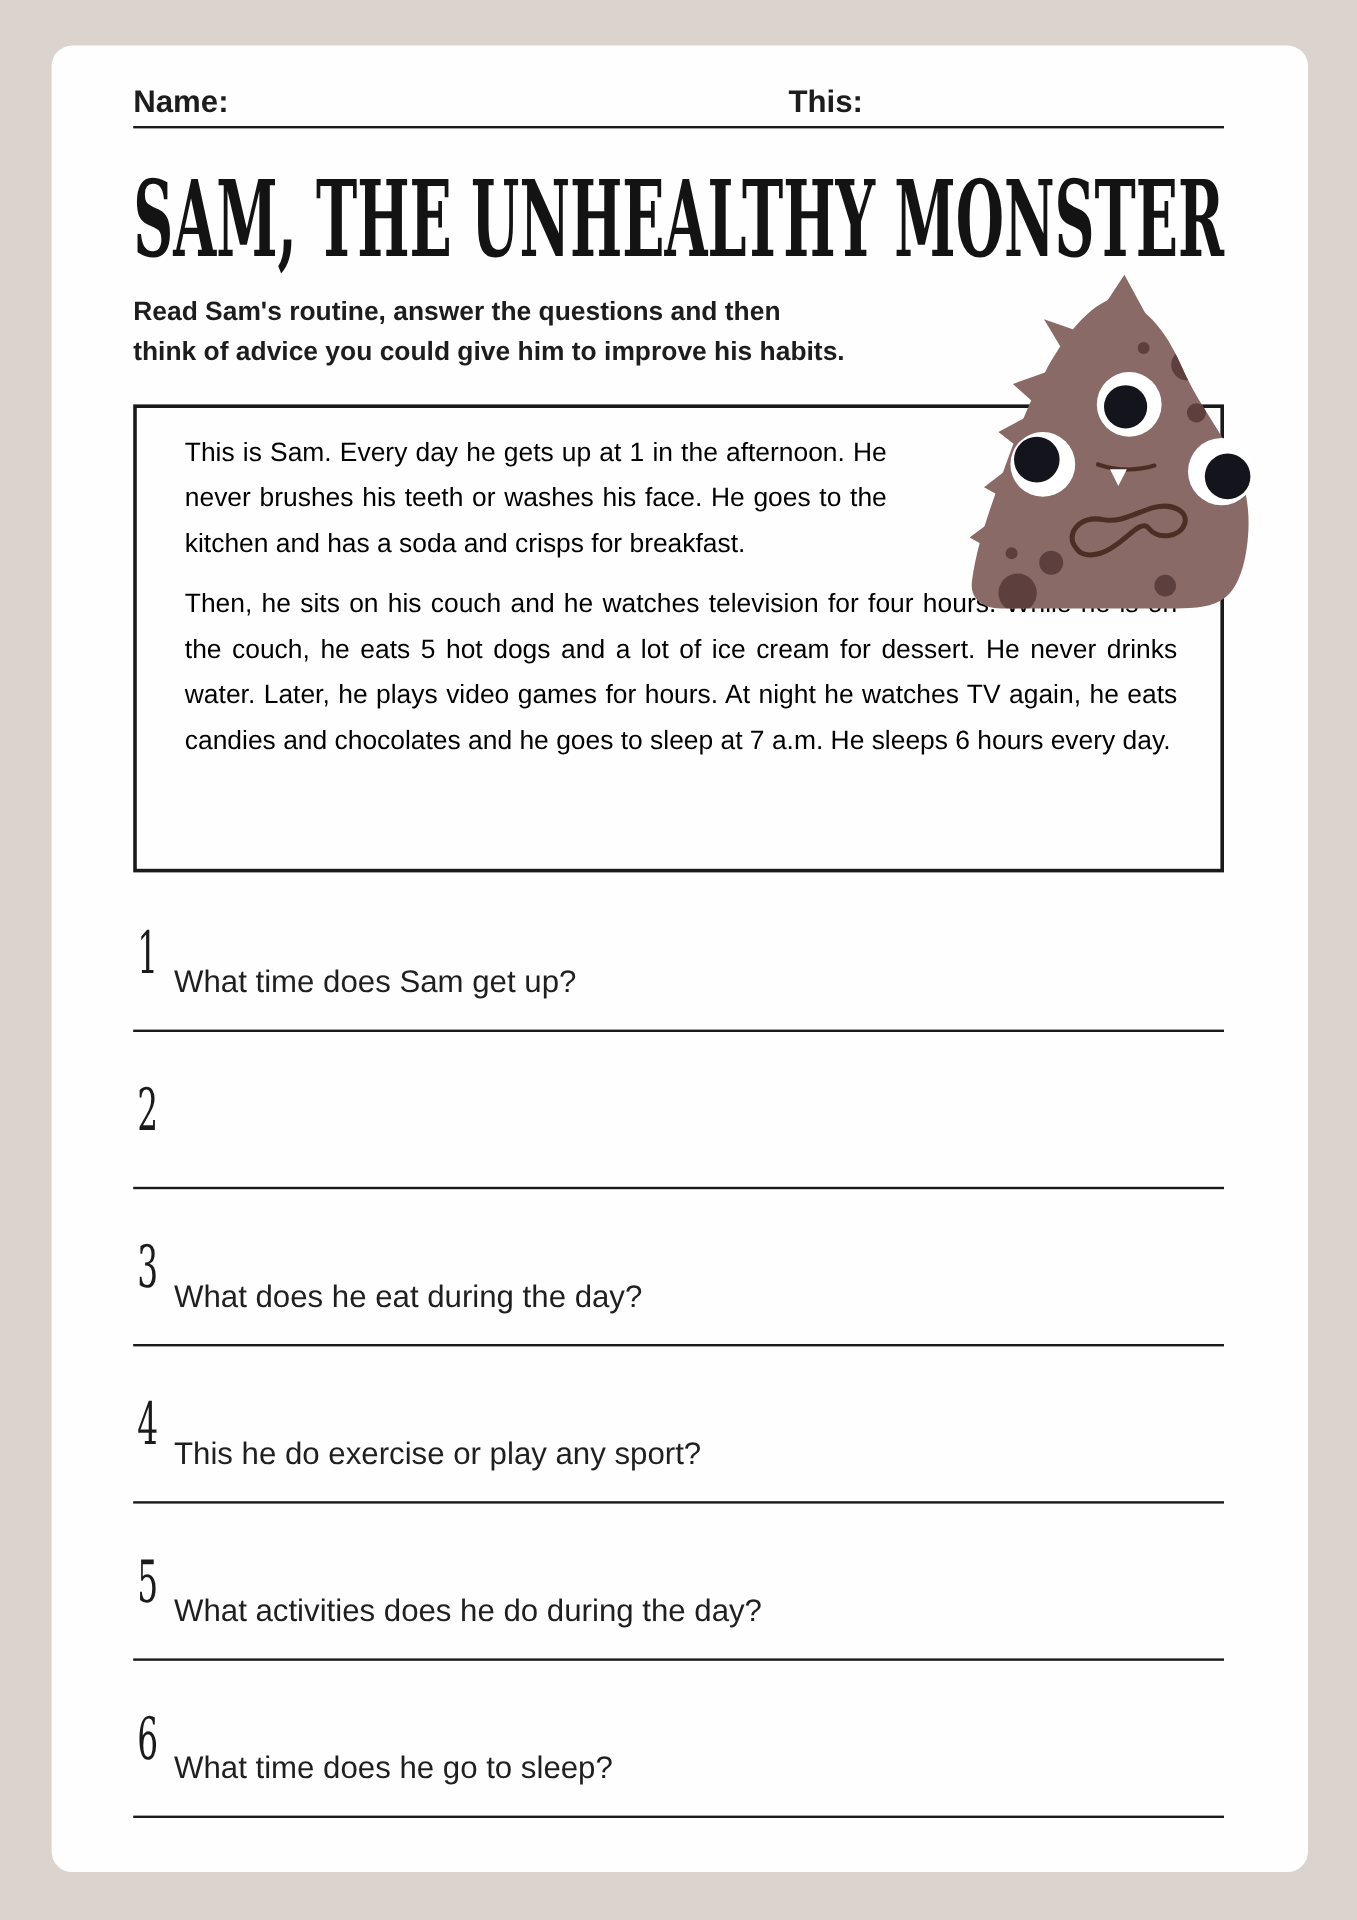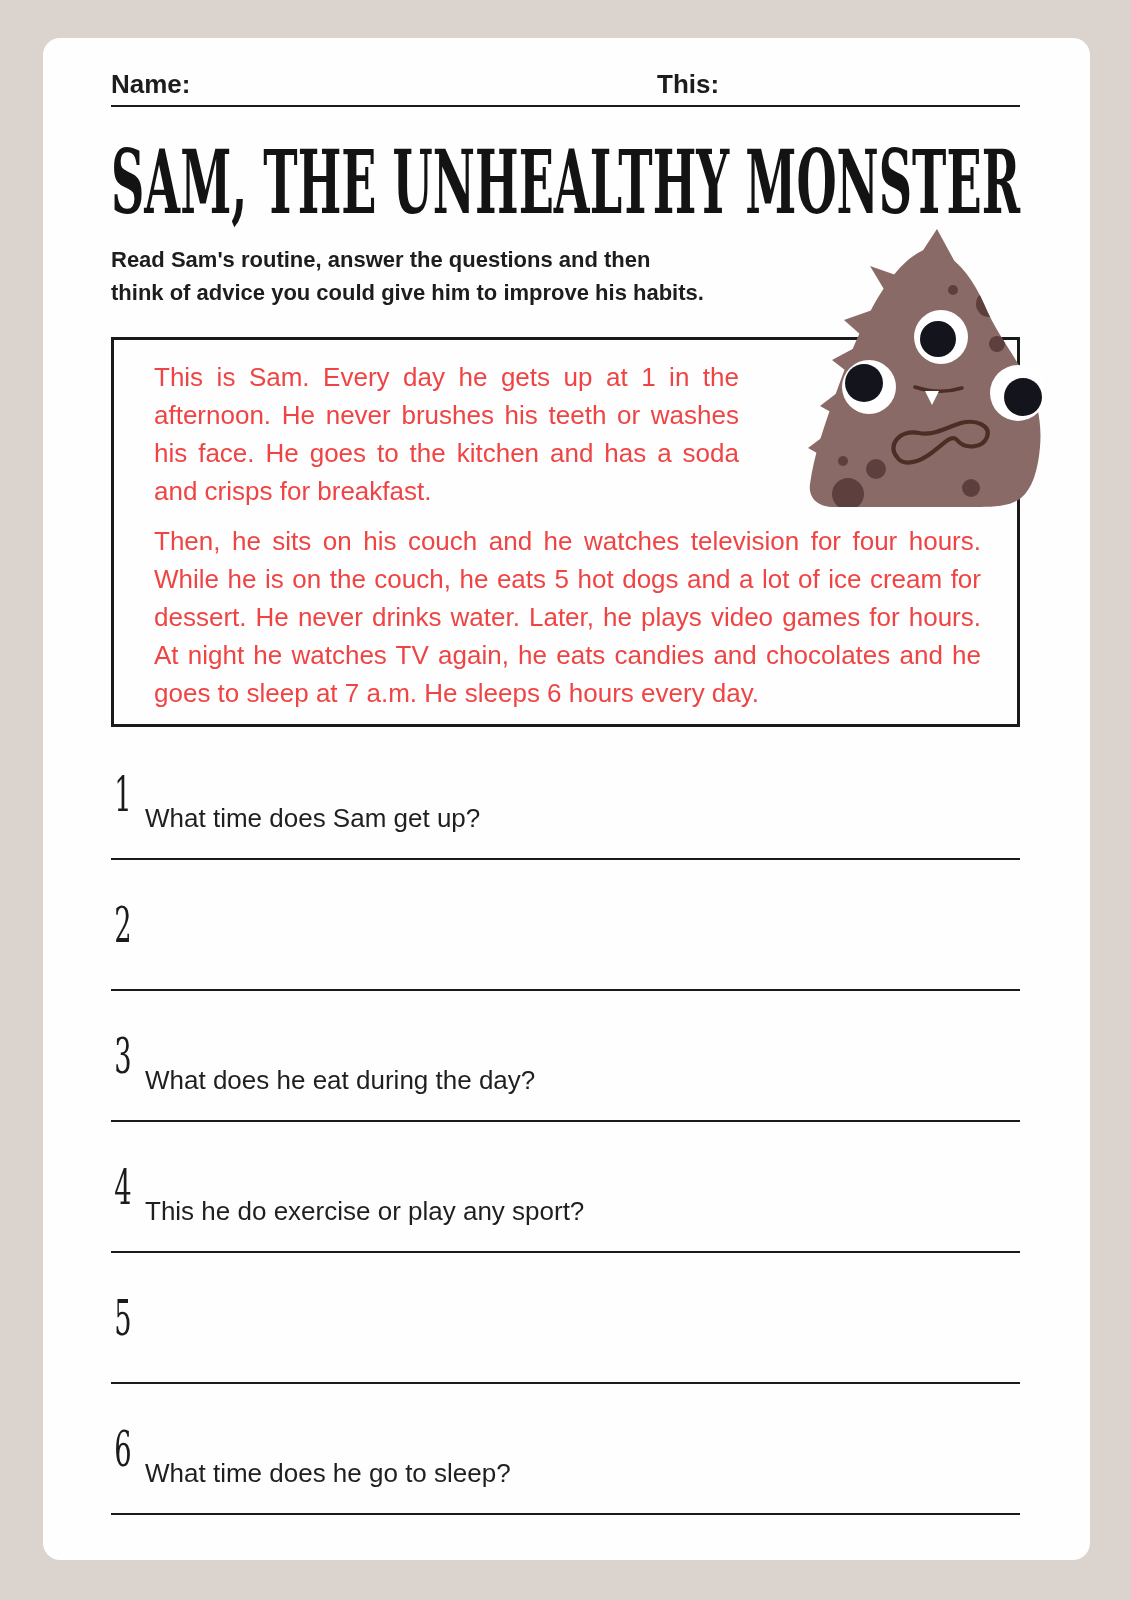--- a/index.html
+++ b/index.html
@@ -38,21 +38,21 @@
     margin-top:28px;
     border:3px solid #1a1a1a;
     box-sizing:border-box;
     height:390px;
     padding:18px 36px 14px 40px;
     position:relative;
     z-index:1;
     background:transparent;
   }
   .passage-box p{
-    margin:0;font-size:26px;line-height:38px;text-align:justify;color:#ef4444;
+    margin:0;font-size:22px;line-height:38px;text-align:justify;color:#000000;
   }
   .para1{width:585px;margin-bottom:12px !important;}
   
   .monster{
     position:absolute;left:755px;top:188px;width:246px;height:286px;z-index:2;
   }
   
   .questions{margin-top:46px;}
   .q-block{margin:0;}
   .q-row{height:42px;display:flex;align-items:center;}
@@ -164,20 +164,21 @@
     <div class="q-row">
       <span class="q-num">4</span>
       <span class="q-text">This he do exercise or play any sport?</span>
     </div>
     <div class="a-line"></div>
   </div>
 
   <div class="q-block">
     <div class="q-row">
       <span class="q-num">5</span>
+      <span class="q-text">What activities does he do during the day?</span>
     </div>
     <div class="a-line"></div>
   </div>
 
   <div class="q-block">
     <div class="q-row">
       <span class="q-num">6</span>
       <span class="q-text">What time does he go to sleep?</span>
     </div>
     <div class="a-line"></div>

